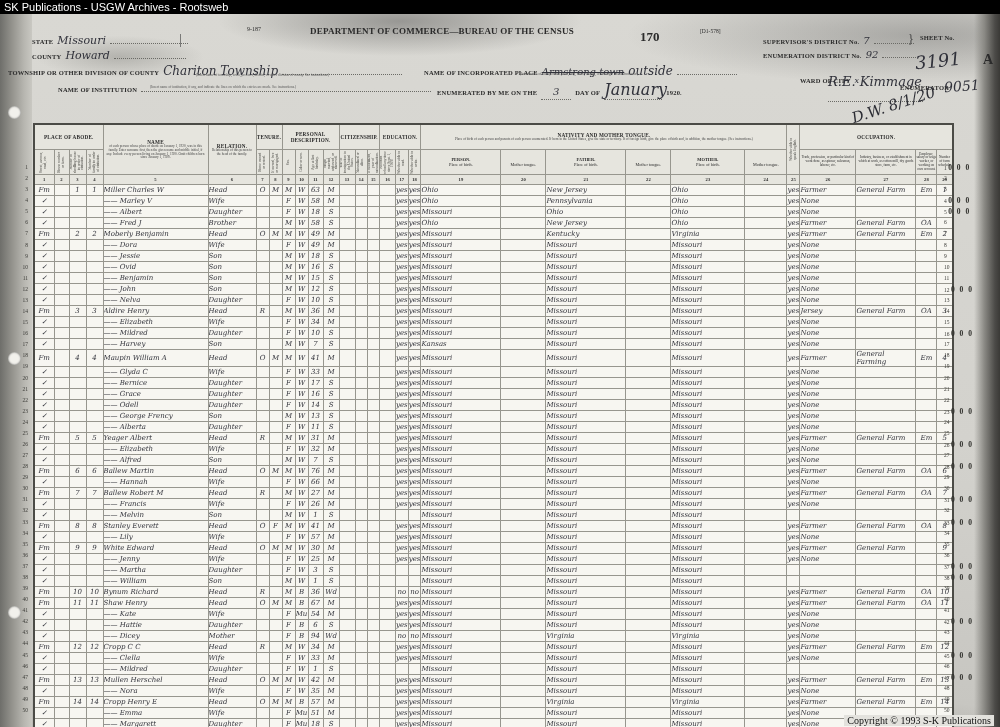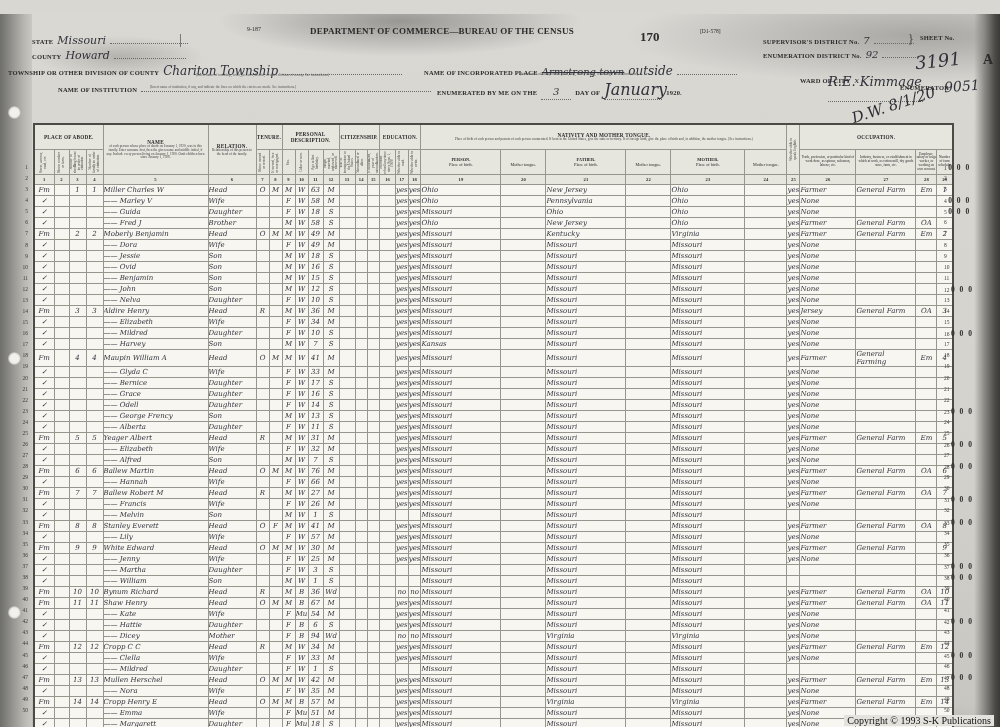--- a/index.html
+++ b/index.html
@@ -66,20 +66,23 @@
   
   #copyright{position:absolute;right:6px;bottom:1px;background:#e3e2dd;color:#111;
      font-size:10px;padding:0 3px;font-family:"Liberation Serif",serif;}
   .scrawl{font-family:"DejaVu Serif",serif;font-style:italic;color:#2c2d34;}
 </style>
 </head>
 <body>
 
 <div id="page">
 
+  <div id="topbar">
+    <span>SK Publications - USGW Archives - Rootsweb</span>
+  </div>
 
   <div id="scan">
     <div id="left-edge"></div>
     <div id="right-edge"></div>
     <div class="hole" style="top:92px"></div>
     <div class="hole" style="top:338px"></div>
     <div class="hole" style="top:592px"></div>
 
     <div class="p" style="left:247px;top:12px;font-size:6px">9-187</div>
     <div class="p lab" style="left:310px;top:12px;font-size:9px">DEPARTMENT OF COMMERCE—BUREAU OF THE CENSUS</div>
@@ -392,21 +395,21 @@
             <td class="occ hw">None</td>
             <td class="occ hw"></td>
             <td class="c hw"></td>
             <td class="c hw"></td>
           </tr>
           <tr>
             <td class="c hw">✓</td>
             <td class=""></td>
             <td class="c hw"></td>
             <td class="c hw"></td>
-            <td class="name hw">—— Guida</td>
+            <td class="name hw">—— Albert</td>
             <td class="rel hw">Daughter</td>
             <td class="c hw"></td>
             <td class="c hw"></td>
             <td class="c hw">F</td>
             <td class="c hw">W</td>
             <td class="c hw">18</td>
             <td class="c hw">S</td>
             <td class="c hw s"></td>
             <td class="c hw s"></td>
             <td class="c hw s"></td>

